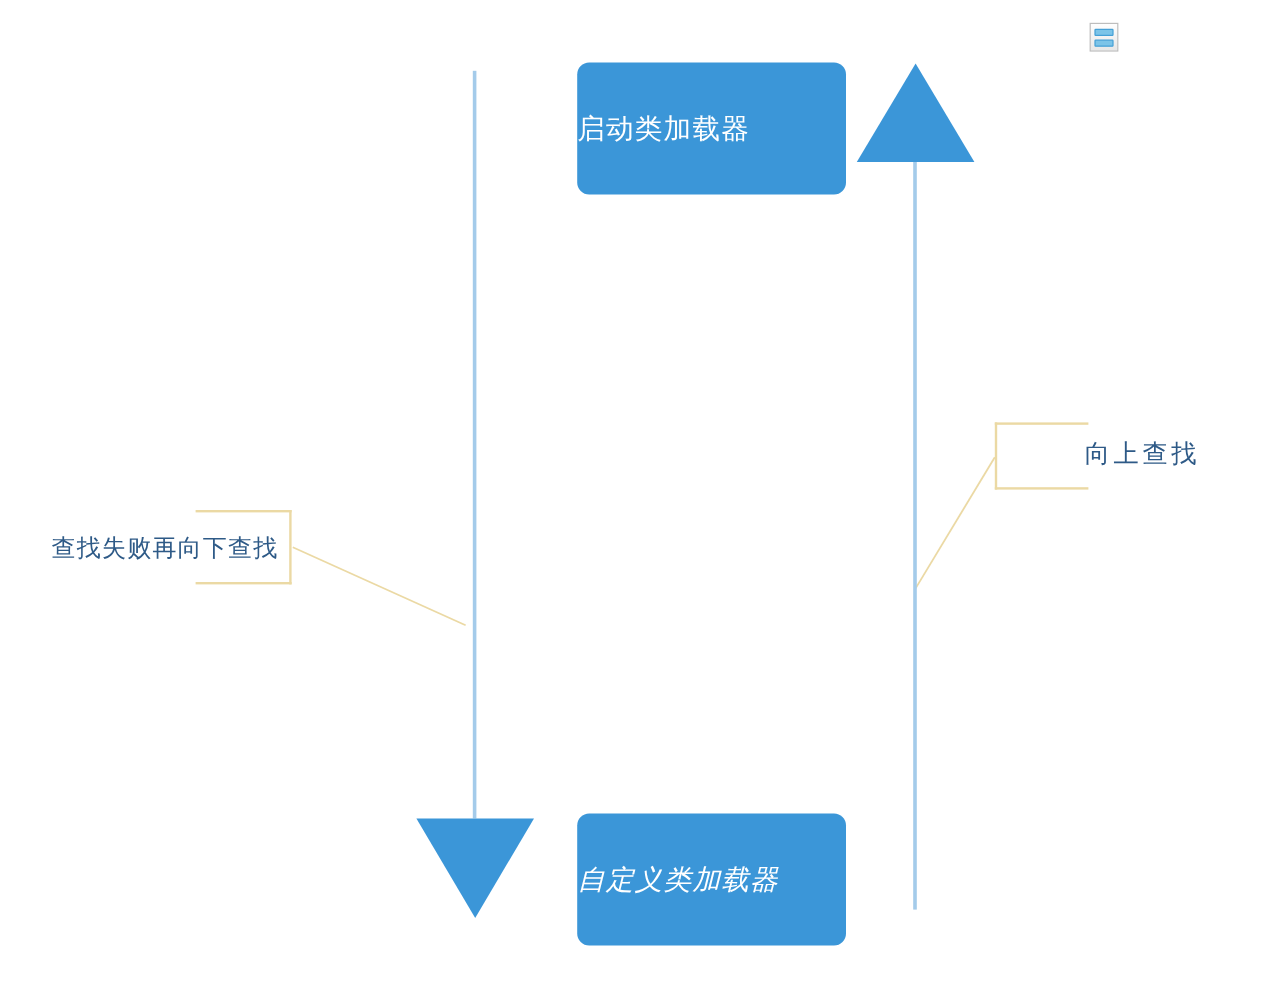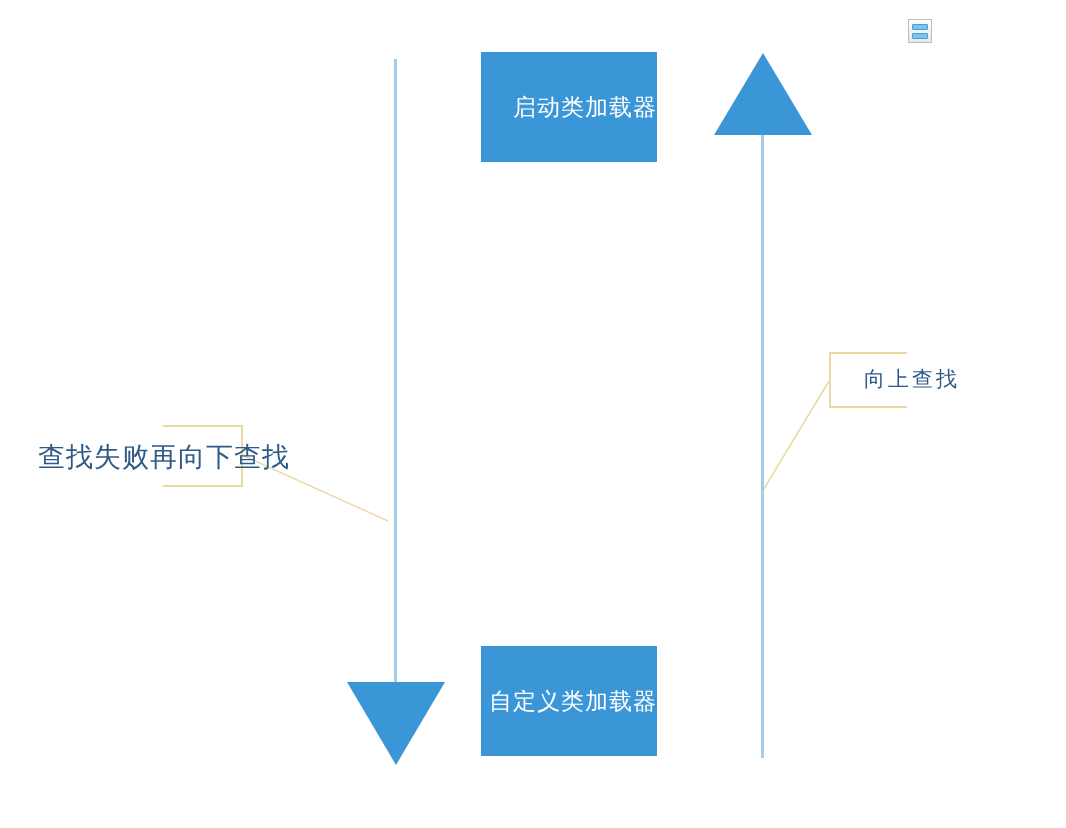--- a/index.html
+++ b/index.html
@@ -21,37 +21,38 @@
     position: relative;
     width: 1066px;
     height: 828px;
     background: var(--background);
     overflow: hidden;
   }
   
   .node {
     position: absolute;
     left: 481px;
-    width: 176px;
+    width: 224px;
     height: 110px;
     background: var(--node-fill);
     display: flex;
     align-items: center;
-    justify-content: flex-end;
+    justify-content: flex-start;
+    border-radius: 10px;
   }
   .node-label {
     color: var(--node-text);
     font-size: 23px;
     letter-spacing: 1px;
     white-space: nowrap;
   }
   .node.n0 { top: 52px; }
   .node.n1 { top: 269px; }
   .node.n2 { top: 448px; }
-  .node.n3 { top: 646px; }
+  .node.n3 { top: 678px; font-style: italic; }
   
   .vline {
     position: absolute;
     width: 3px;
     background: var(--arrow-line);
   }
   .vline.left  { left: 394px; top: 59px;  height: 623px; }
   .vline.right { left: 761px; top: 135px; height: 623px; }
   
   .tri {
@@ -76,30 +77,30 @@
   
   .annotation-label {
     position: absolute;
     color: var(--annotation-text);
     white-space: nowrap;
   }
   .annotation-label.left {
     left: 38px;
     top: 444px;
     width: 194px;
-    text-align: left;
-    font-size: 27px;
+    text-align: right;
+    font-size: 20px;
     letter-spacing: 1px;
     line-height: 26px;
   }
   .annotation-label.right {
-    left: 848px;
+    left: 896px;
     top: 366px;
     width: 112px;
-    text-align: right;
+    text-align: center;
     font-size: 21px;
     letter-spacing: 3px;
     line-height: 26px;
   }
   .bracket {
     position: absolute;
     box-sizing: border-box;
   }
   .bracket.left {
     left: 163px;

